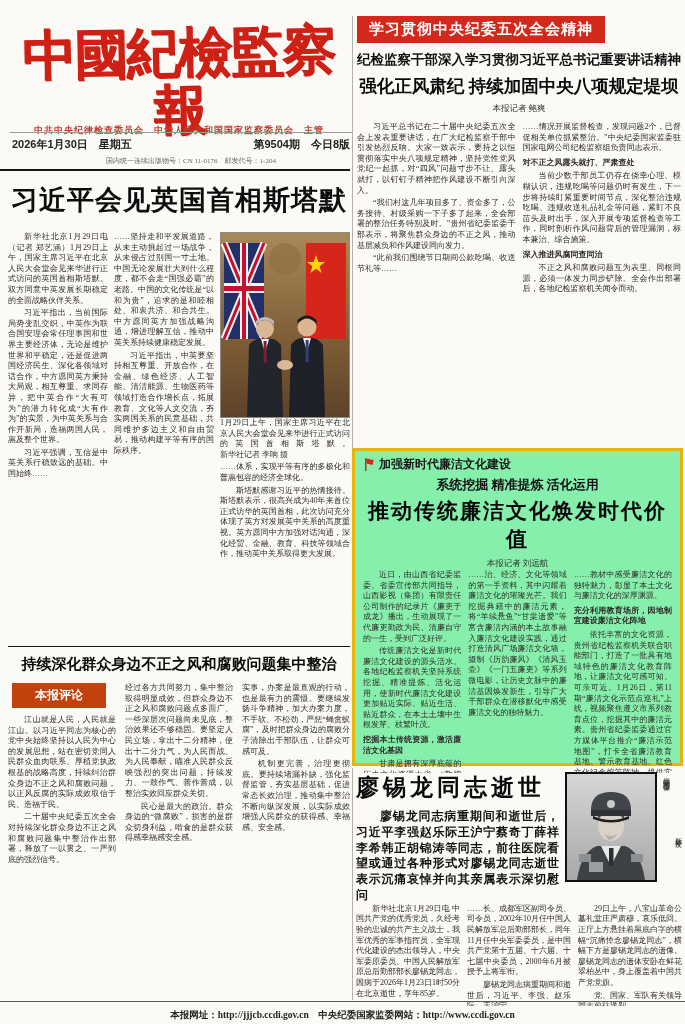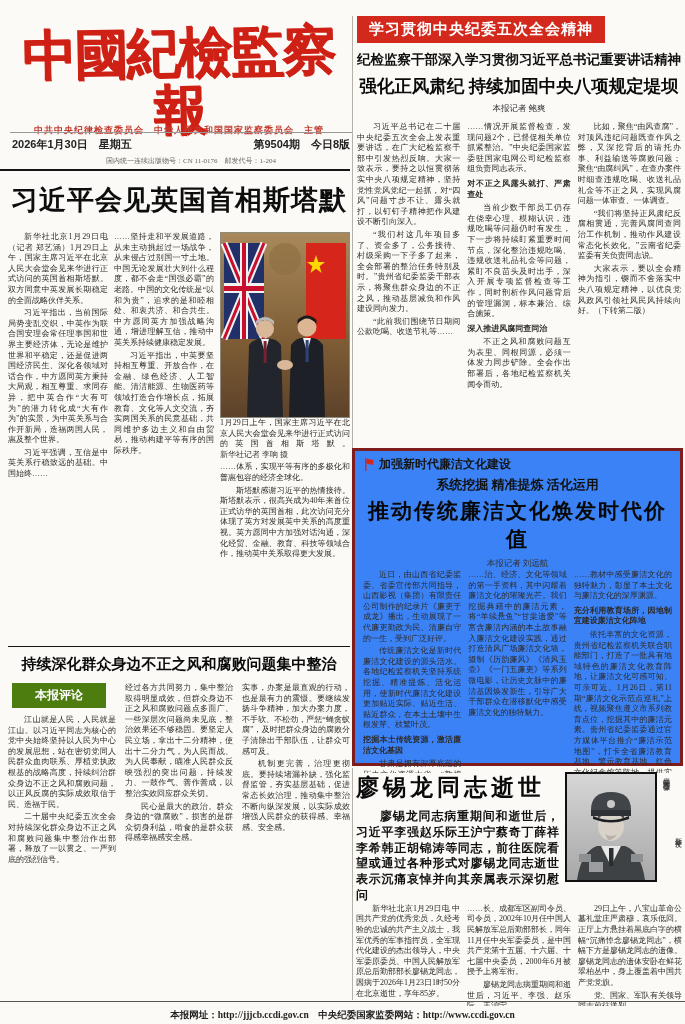--- a/index.html
+++ b/index.html
@@ -30,31 +30,31 @@
   .photo-caption{font-size:7.6px;line-height:10.4px;text-align:justify;color:#333;margin:3px 0 3px 0;}
   .photo-credit{white-space:nowrap;color:#333;}
   
   .banner{display:inline-block;background:#d3281c;color:#fff;font-family:"Liberation Sans",sans-serif;
     font-weight:700;font-size:15px;padding:4px 12px;letter-spacing:1px;}
   .campaign-kicker{width:324px;text-align:center;font-weight:700;font-size:13.5px;color:#111;margin-top:8px;}
   .campaign-headline{width:324px;text-align:center;font-weight:800;font-size:17.5px;color:#0a0a0a;margin-top:5px;}
   .byline{text-align:center;font-size:8.5px;color:#333;margin-top:5px;}
   .campaign-cols{width:324px;gap:7px;height:302px;margin-top:7px;}
   
-  .culture-box{width:331px;height:318px;border:3px solid #7f1d1d;background:#3b82f6;box-sizing:border-box;
+  .culture-box{width:331px;height:318px;border:3px solid #eab308;background:#86efac;box-sizing:border-box;
     padding:5px 8px;}
   .culture-kicker{display:flex;align-items:center;gap:4px;font-weight:700;font-size:12px;color:#151515;}
   .culture-overline{text-align:center;font-weight:700;font-size:13px;margin-top:3px;color:#111;}
   .culture-headline{text-align:center;font-weight:800;font-size:21px;letter-spacing:2px;color:#080808;margin-top:3px;}
   .culture-cols{gap:7px;height:203px;}
   
   .commentary{border-top:1.5px solid #151515;padding-top:6px;width:342px;}
   .commentary-headline{width:342px;text-align:center;font-weight:800;font-size:15px;color:#0a0a0a;margin:2px 0 0 0;}
   .commentary-cols{width:342px;gap:9px;height:300px;margin-top:9px;}
-  .commentary-label{background:#4d7c0f;color:#fff;font-family:"Liberation Sans",sans-serif;font-weight:700;
+  .commentary-label{background:#c2410c;color:#fff;font-family:"Liberation Sans",sans-serif;font-weight:700;
     font-size:12px;text-align:center;padding:4px 0;margin:0 10px 7px 4px;}
   
   .obit-headline{font-weight:800;font-size:23px;letter-spacing:4px;color:#0a0a0a;margin:0 0 6px 0;}
   .obit-intro{font-weight:700;font-size:12px;line-height:15.8px;text-align:justify;text-indent:2em;color:#111;margin:0;}
   .obit-photo{width:88px;height:106px;border:2px solid #111;display:block;}
   .vtext{writing-mode:vertical-rl;font-size:7px;color:#333;letter-spacing:1px;line-height:9px;}
   .obit-cols{width:326px;gap:7px;height:102px;}
   
   .footer{width:685px;border-top:1px solid #555;text-align:center;font-weight:700;font-size:9.5px;
     color:#222;padding-top:7px;}
@@ -149,25 +149,20 @@
         <p>习近平总书记在二十届中央纪委五次全会上发表重要讲话，在广大纪检监察干部中引发热烈反响。大家一致表示，要持之以恒贯彻落实中央八项规定精神，坚持党性党风党纪一起抓，对“四风”问题寸步不让、露头就打，以钉钉子精神把作风建设不断引向深入。</p>
         <p>“我们村这几年项目多了、资金多了，公务接待、村级采购一下子多了起来，全会部署的整治任务特别及时。”贵州省纪委监委干部表示，将聚焦群众身边的不正之风，推动基层减负和作风建设同向发力。</p>
         <p>“此前我们围绕节日期间公款吃喝、收送节礼等……</p>
       </div>
       <div class="col">
         <p class="nocindent">……情况开展监督检查，发现问题2个，已督促相关单位抓紧整治。”中央纪委国家监委驻国家电网公司纪检监察组负责同志表示。</p>
         <p class="crosshead">对不正之风露头就打、严肃查处</p>
         <p>当前少数干部员工仍存在侥幸心理、模糊认识，违规吃喝等问题仍时有发生，下一步将持续盯紧重要时间节点，深化整治违规吃喝、违规收送礼品礼金等问题，紧盯不良苗头及时出手，深入开展专项监督检查等工作，同时剖析作风问题背后的管理漏洞，标本兼治、综合施策。</p>
         <p class="crosshead">深入推进风腐同查同治</p>
         <p>不正之风和腐败问题互为表里、同根同源，必须一体发力同步铲除。全会作出部署后，各地纪检监察机关闻令而动。</p>
-      </div>
-      <div class="col">
-        <p>比如，聚焦“由风查腐”，对顶风违纪问题既查作风之弊，又深挖背后的请托办事、利益输送等腐败问题；聚焦“由腐纠风”，在查办案件时细查违规吃喝、收送礼品礼金等不正之风，实现风腐问题一体审查、一体调查。</p>
-        <p>“我们将坚持正风肃纪反腐相贯通，完善风腐同查同治工作机制，推动作风建设常态化长效化。”云南省纪委监委有关负责同志说。</p>
-        <p>大家表示，要以全会精神为指引，锲而不舍落实中央八项规定精神，以优良党风政风引领社风民风持续向好。（下转第二版）</p>
       </div>
     </div>
   </div>
 
   <div class="abs culture-box" style="left:352px;top:448px;">
     <div class="culture-kicker">
       <svg width="12" height="13" viewBox="0 0 12 13">
         <path d="M2 0 L3.5 0 L3.5 13 L2 13 Z" fill="#d3281c"></path>
         <path d="M3.5 1 C6 0 7 2.5 10.5 1.5 L10 6.5 C7 7.5 6 5 3.5 6 Z" fill="#d3281c"></path>
       </svg>

